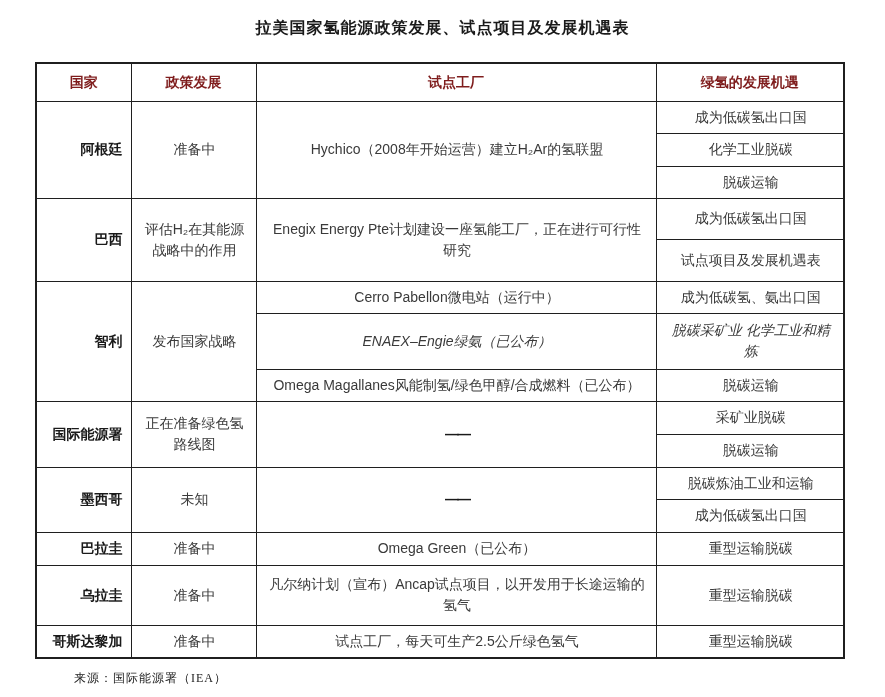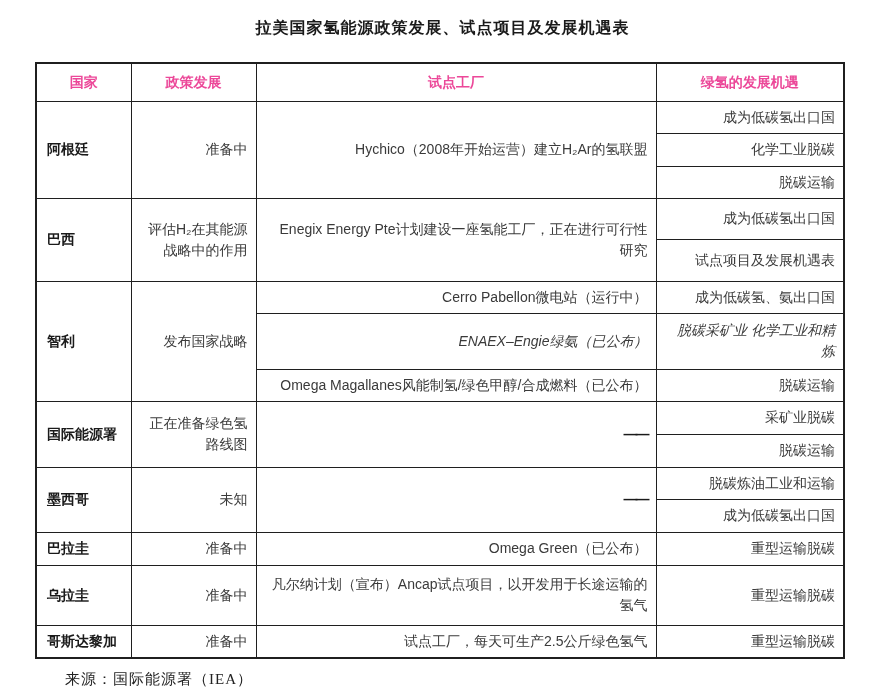--- a/index.html
+++ b/index.html
@@ -36,42 +36,42 @@
   .main-table col.c-opp     { width: 188px; }
   .main-table th, .main-table td {
     border: 1px solid #1f1f1f;
     vertical-align: middle;
     padding: 4px 8px 4px 10px;
     line-height: 1.5;
   }
   .main-table th {
     font-weight: bold;
     text-align: center;
-    color: #ec4899;
+    color: #7f1d1d;
     height: 38px;
     padding: 4px 4px;
   }
   td.country-cell {
-    text-align: left;
+    text-align: right;
     font-weight: bold;
     color: #1a1a1a;
   }
-  td.policy-cell, td.pilot-cell, td.opp-cell { text-align: right; }
+  td.policy-cell, td.pilot-cell, td.opp-cell { text-align: center; }
   td.dash-cell { font-weight: bold; color: #1a1a1a; letter-spacing: -2px; }
   tr.h32 { height: 32px; }
   tr.h33 { height: 33px; }
   tr.h41 { height: 41px; }
   tr.h42 { height: 42px; }
   tr.h56 { height: 56px; font-style: italic; }
   tr.h60 { height: 60px; }
   .source-note {
     position: absolute;
-    left: 65px; top: 670px;
+    left: 74px; top: 670px;
     font-family: "Liberation Serif", "DejaVu Serif", serif;
-    font-size: 15px;
+    font-size: 12px;
     color: #222222;
     letter-spacing: 1px;
   }
 </style>
 </head>
 <body>
 
 <div class="page-title">拉美国家氢能源政策发展、试点项目及发展机遇表</div>
 
 <table class="main-table">

